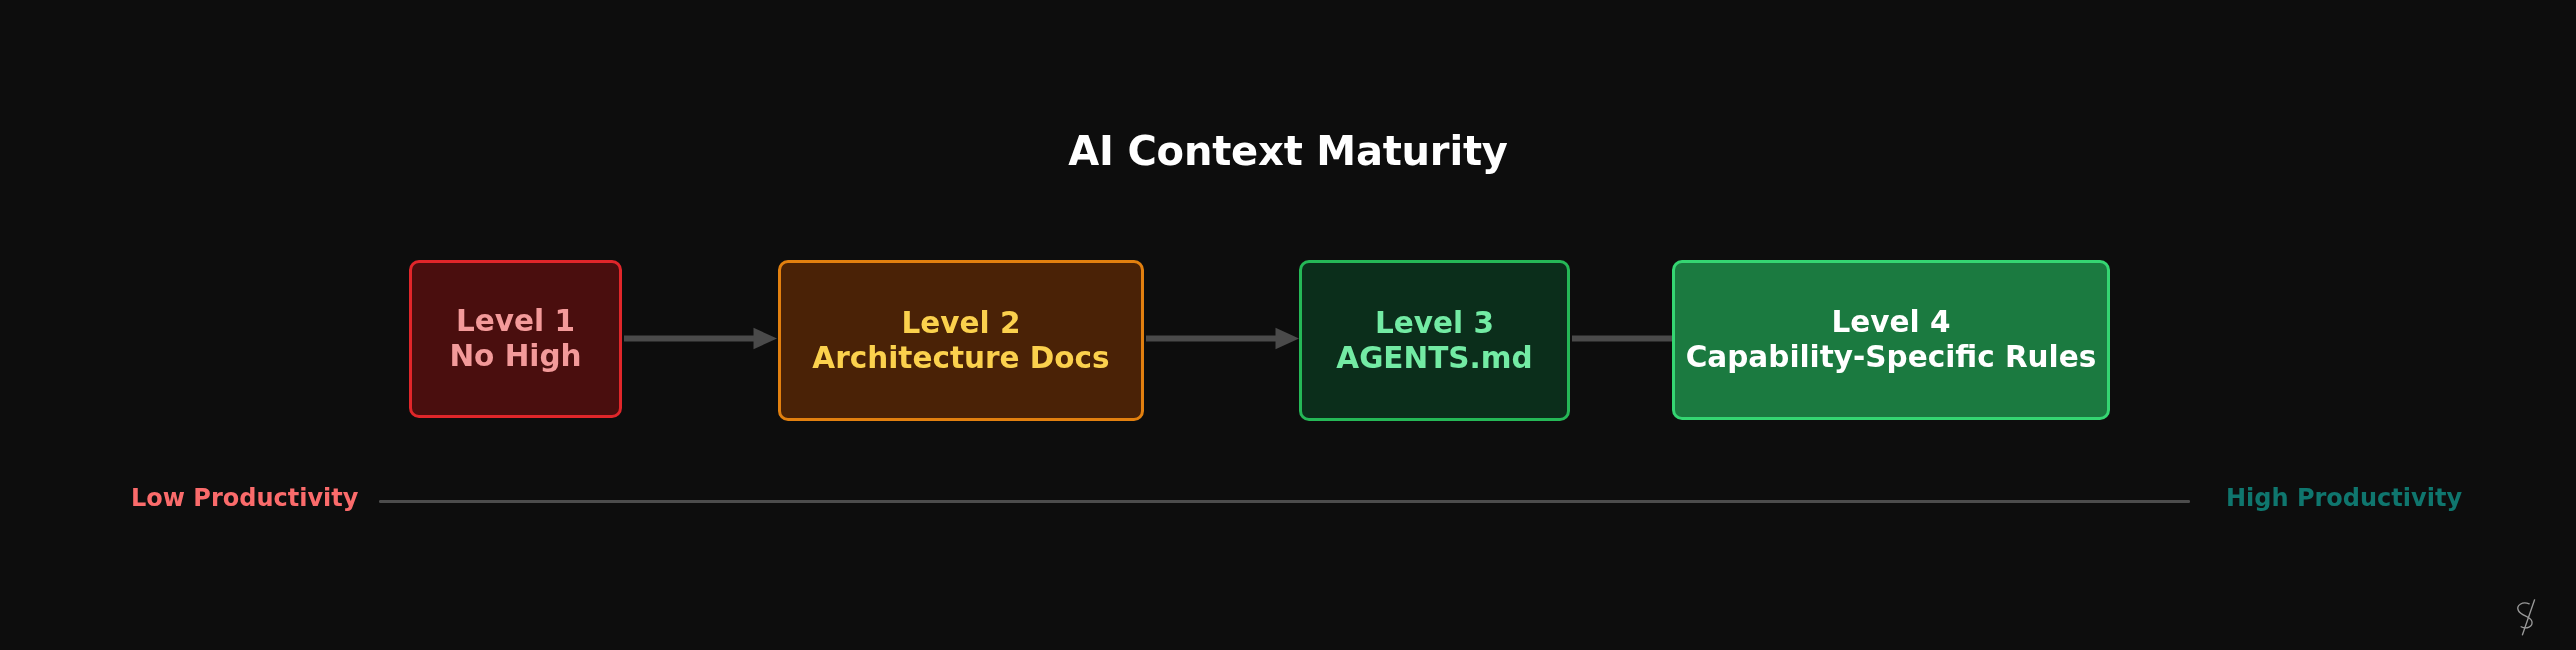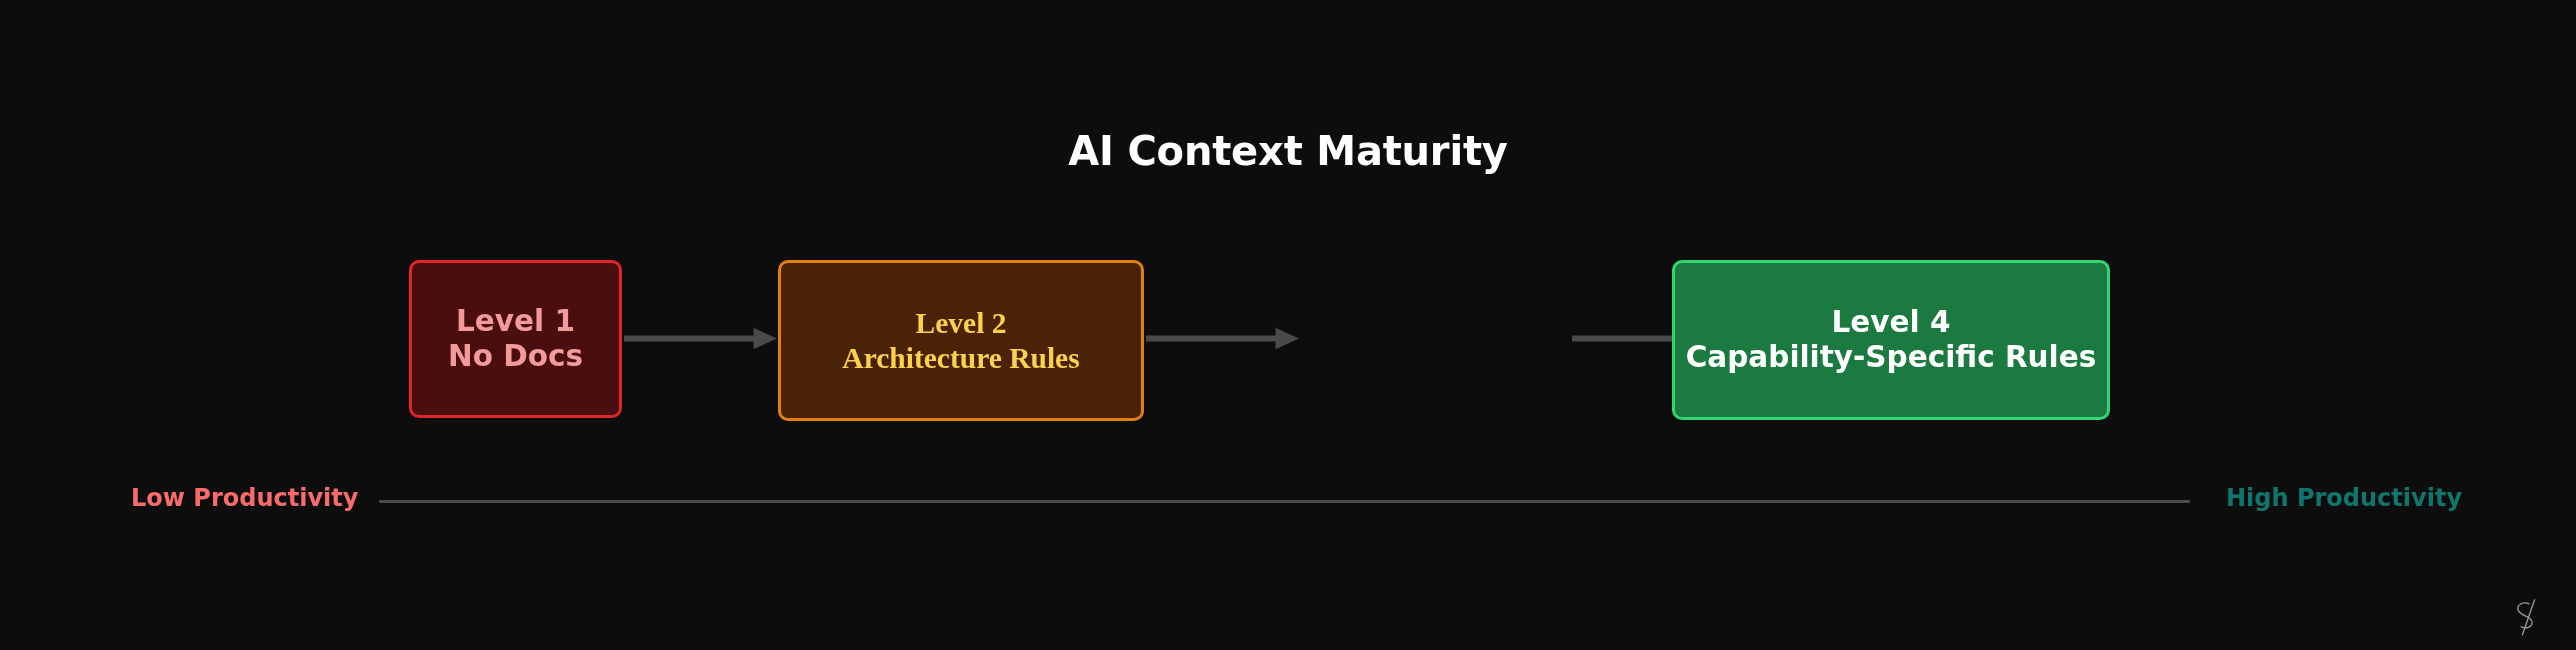--- a/index.html
+++ b/index.html
@@ -110,43 +110,48 @@
 </head>
 <body>
 
 <div id="canvas">
 
   <div id="diagram-title">AI Context Maturity</div>
 
   <div class="stage-box" id="stage-box-1" style="left:409px; top:260px; width:213px; height:158px;
               background:#4a0e0e; border-color:#e0262a; color:#f39a9a;">
     <span class="line1">Level 1</span>
-    <span class="line2">No Docs</span>
+    <span class="line2">No High</span>
   </div>
 
   <div class="connector" id="connector-1" style="left:624px; width:153px;">
     <svg width="153" height="27" viewBox="0 0 228 40" aria-hidden="true">
       <line x1="0" y1="20" x2="196" y2="20" stroke="#4a4a4a" stroke-width="9"></line>
       <polygon points="193,4 228,20 193,36" fill="#4a4a4a"></polygon>
     </svg>
   </div>
 
   <div class="stage-box" id="stage-box-2" style="left:778px; top:260px; width:366px; height:161px;
-              background:#4a2206; border-color:#e2800f; color:#fbd14d;font-family:Liberation Serif, serif;">
+              background:#4a2206; border-color:#e2800f; color:#fbd14d;">
     <span class="line1">Level 2</span>
-    <span class="line2">Architecture Rules</span>
+    <span class="line2">Architecture Docs</span>
   </div>
 
   <div class="connector" id="connector-2" style="left:1146px; width:153px;">
     <svg width="153" height="27" viewBox="0 0 228 40" aria-hidden="true">
       <line x1="0" y1="20" x2="196" y2="20" stroke="#4a4a4a" stroke-width="9"></line>
       <polygon points="193,4 228,20 193,36" fill="#4a4a4a"></polygon>
     </svg>
   </div>
 
+  <div class="stage-box" id="stage-box-3" style="left:1299px; top:260px; width:271px; height:161px;
+              background:#0b2e1b; border-color:#25b857; color:#73eba4;">
+    <span class="line1">Level 3</span>
+    <span class="line2">AGENTS.md</span>
+  </div>
 
   <div class="connector" id="connector-3" style="left:1572px; width:153px;">
     <svg width="153" height="27" viewBox="0 0 228 40" aria-hidden="true">
       <line x1="0" y1="20" x2="196" y2="20" stroke="#4a4a4a" stroke-width="9"></line>
       <polygon points="193,4 228,20 193,36" fill="#4a4a4a"></polygon>
     </svg>
   </div>
 
   <div class="stage-box" id="stage-box-4" style="left:1672px; top:260px; width:438px; height:160px;
               background:#1b7a40; border-color:#35d672; color:#ffffff;">

